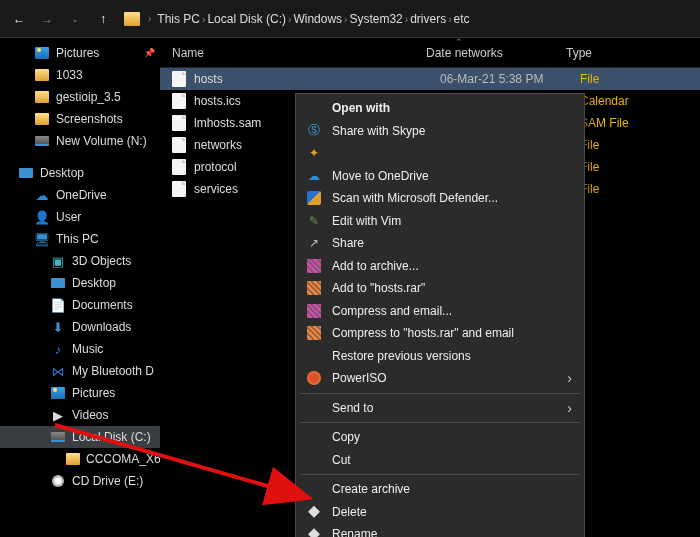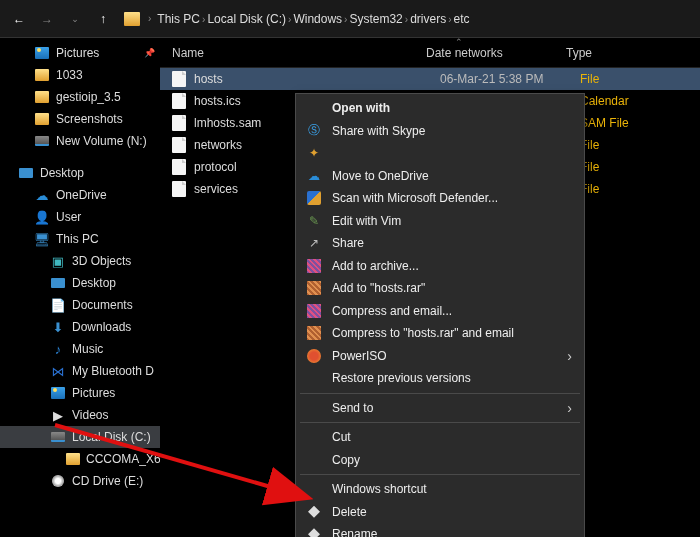--- a/index.html
+++ b/index.html
@@ -317,43 +317,43 @@
         <div class="ci-rar1"></div>
       </span>
       <span>Compress and email...</span>
     </div>
     <div class="ctx-item">
       <span class="ci">
         <div class="ci-rar2"></div>
       </span>
       <span>Compress to "hosts.rar" and email</span>
     </div>
+    <div class="ctx-item">
+      <span>Restore previous versions</span>
+    </div>
     <div class="ctx-item ctx-arrow">
       <span class="ci">
         <div class="ci-piso"></div>
       </span>
       <span>PowerISO</span>
-    </div>
-    <div class="ctx-item">
-      <span>Restore previous versions</span>
     </div>
     <div class="ctx-sep"></div>
     <div class="ctx-item ctx-arrow">
       <span>Send to</span>
     </div>
     <div class="ctx-sep"></div>
     <div class="ctx-item">
+      <span>Copy</span>
+    </div>
+    <div class="ctx-item">
       <span>Cut</span>
     </div>
-    <div class="ctx-item">
-      <span>Copy</span>
-    </div>
     <div class="ctx-sep"></div>
     <div class="ctx-item">
-      <span>Windows shortcut</span>
+      <span>Create archive</span>
     </div>
     <div class="ctx-item">
       <span class="ci">
         <div class="ci-del"></div>
       </span>
       <span>Delete</span>
     </div>
     <div class="ctx-item">
       <span class="ci">
         <div class="ci-ren"></div>

